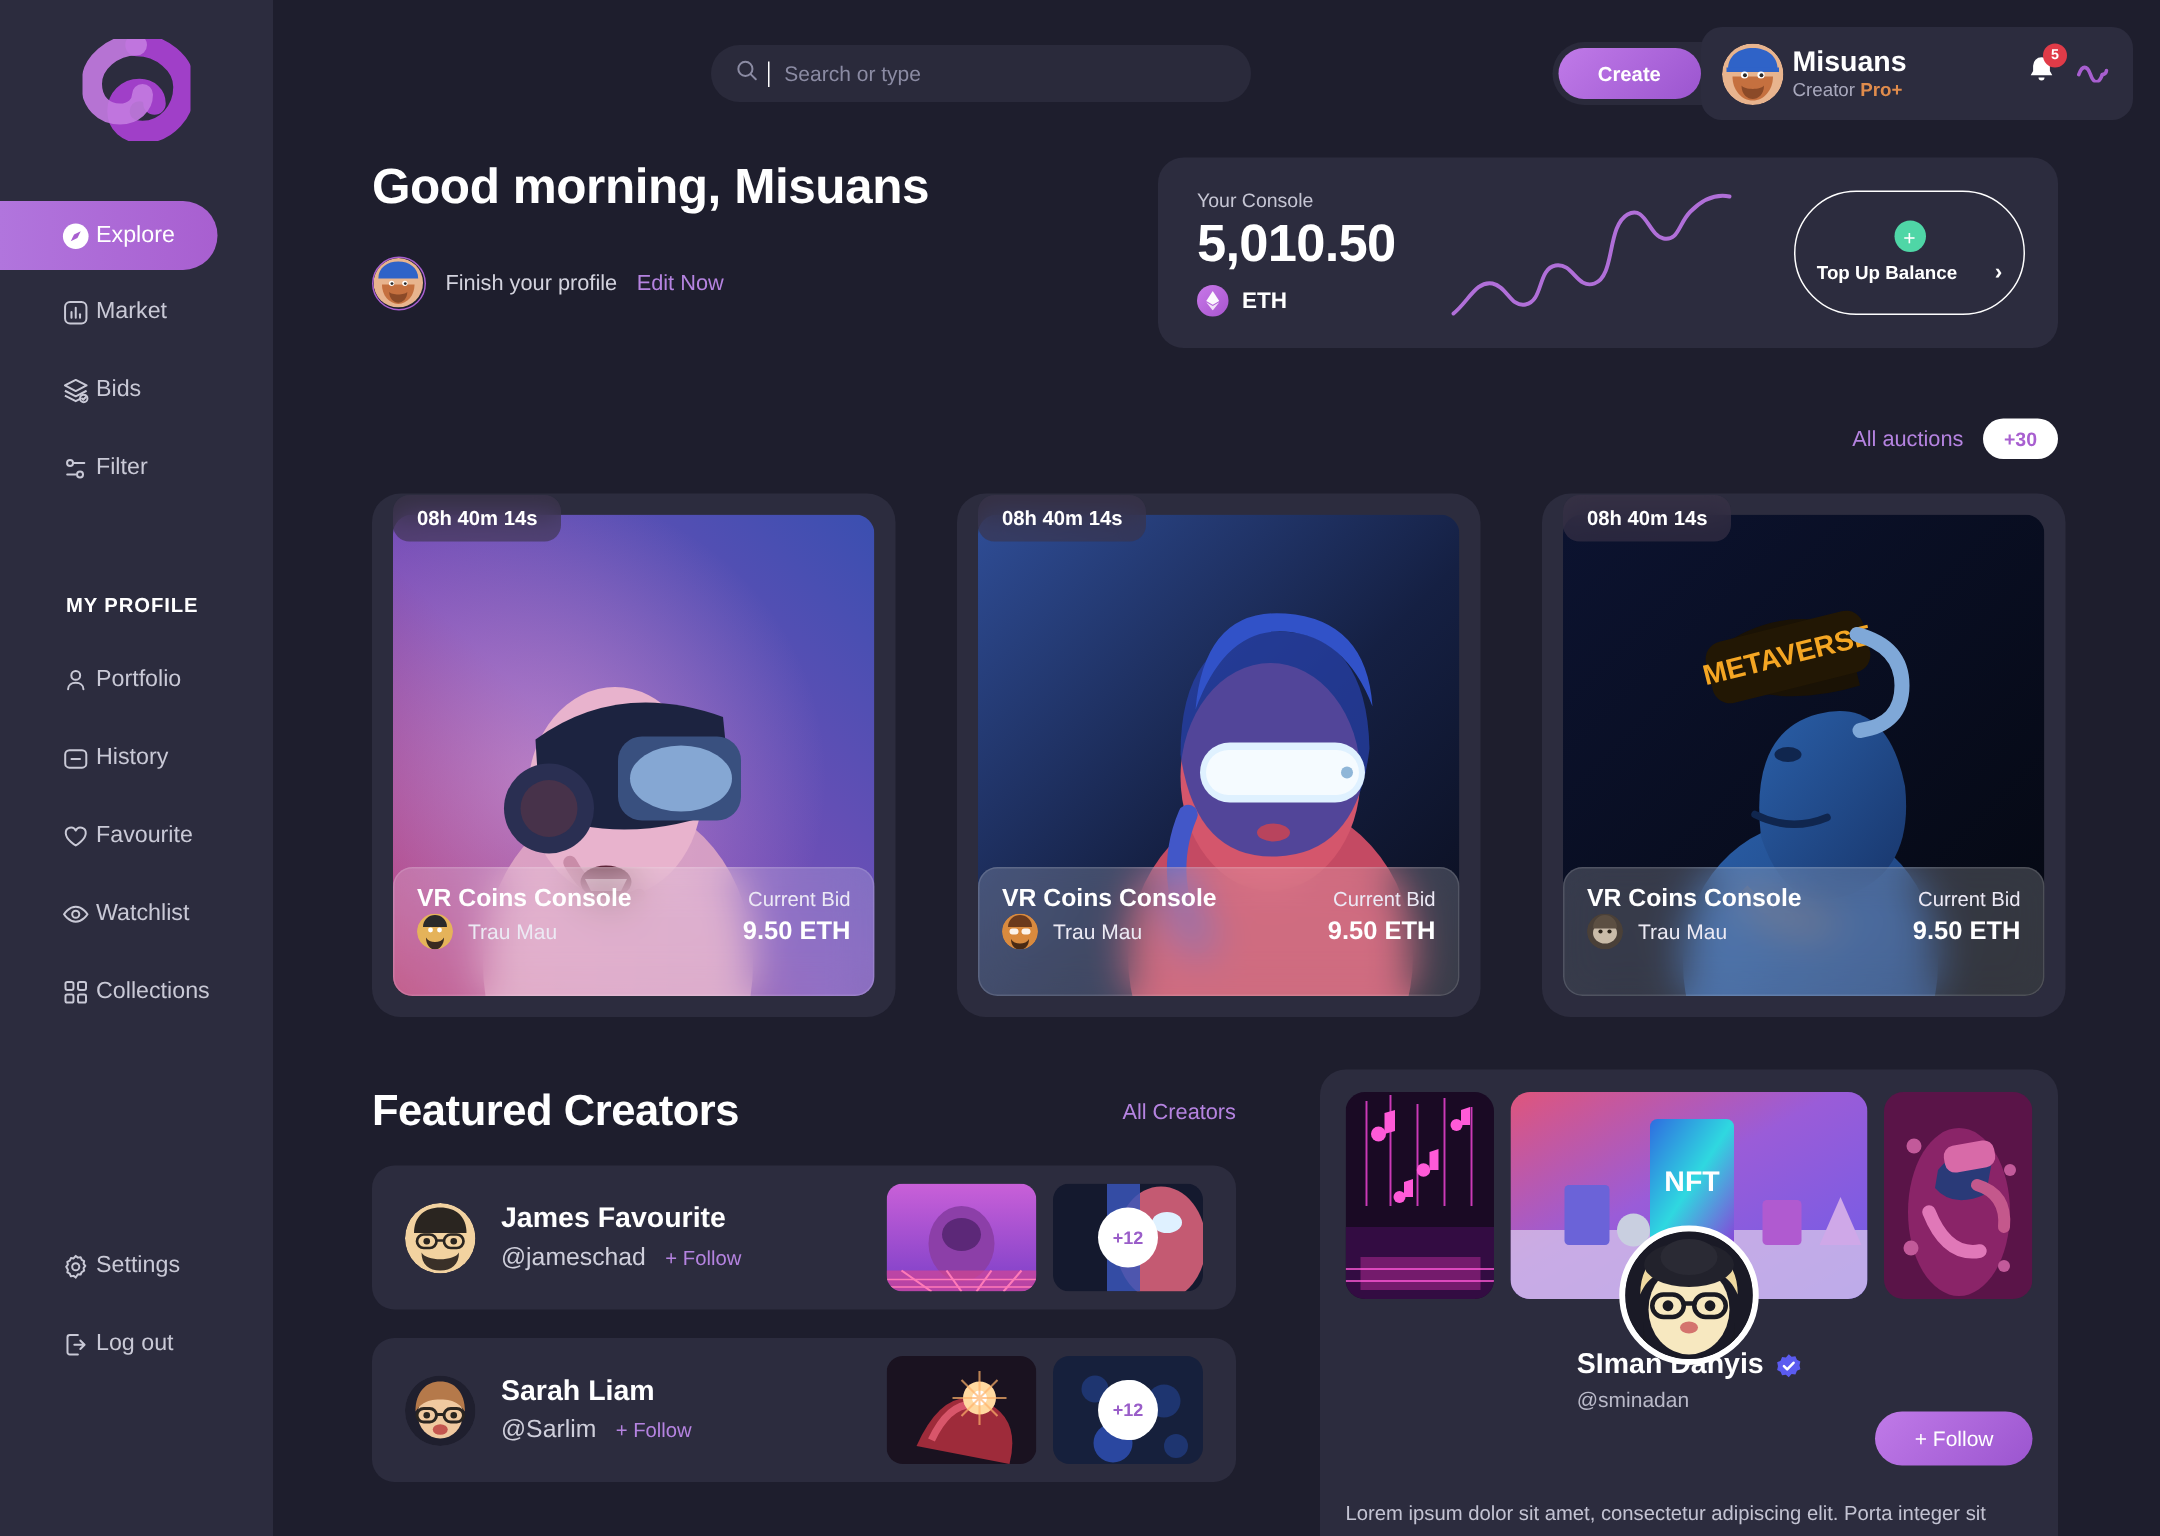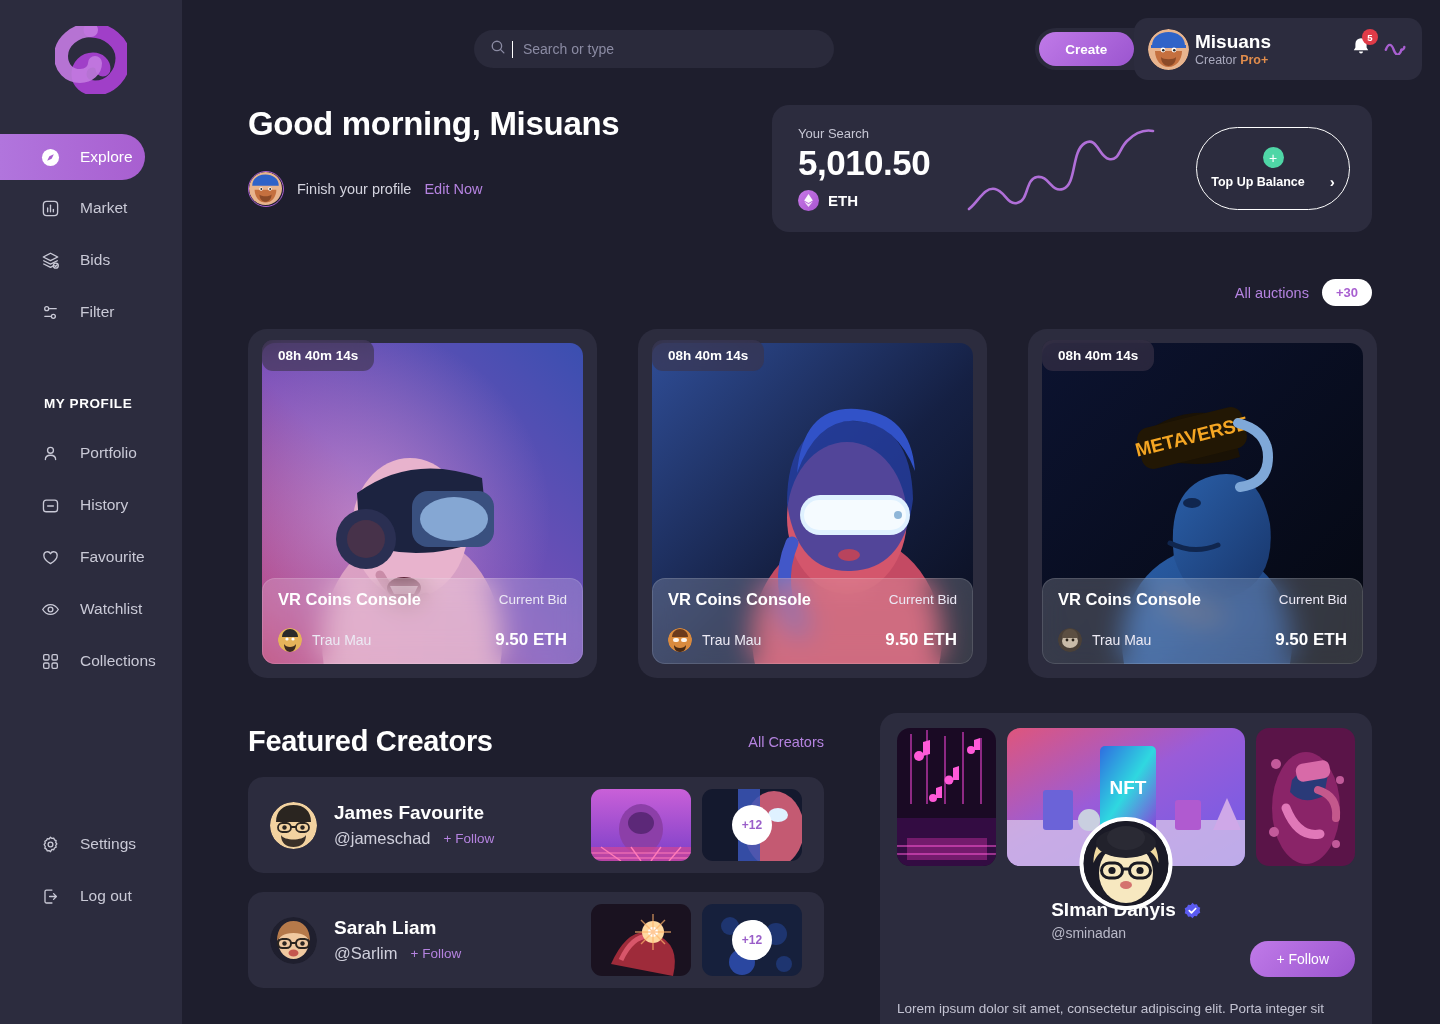--- a/index.html
+++ b/index.html
@@ -14,21 +14,21 @@
   
   .sidebar {
     width:182px; flex:0 0 182px; height:1024px;
     background:#2c2c3e; position:relative;
     display:flex; flex-direction:column;
   }
   .logo-wrap { height:120px; display:flex; align-items:center; justify-content:center; }
   .logo { width:72px; height:68px; position:relative; }
   .nav-group { margin-top:10px; }
   .nav-item {
-    display:flex; align-items:center; gap:20px;
+    display:flex; align-items:center; gap:4px;
     height:48px; padding-left:40px; margin:4px 0;
     color:#c9c9d6; font-size:15.5px; cursor:pointer;
     border-radius:0 24px 24px 0;
     text-align:center;
   }
   .nav-item .lbl { line-height:1; }
   .nav-item.active {
     background:linear-gradient(90deg,#b175dd 0%,#a85fd0 100%);
     color:#fff; font-weight:400;
     width:145px; border-radius:0 26px 26px 0;
@@ -131,31 +131,31 @@
   }
 
   
   .cards { display:flex; gap:41px; margin-top:23px; }
   .card {
     width:349px; height:349px; background:#2c2c3e; border-radius:19px;
     padding:14px; position:relative; cursor:pointer;
   }
   .card-img { width:100%; height:100%; border-radius:13px; position:relative; overflow:hidden; }
   .timer {
-    position:absolute; left:14px; top:11px; z-index:4;
+    position:absolute; left:14px; top:1px; z-index:4;
     background:rgba(60,52,72,.62); backdrop-filter:blur(9px);
     padding:8px 16px; border-radius:11px; font-size:13.5px; font-weight:bold;
   }
   .card-foot {
     position:absolute; left:14px; right:14px; bottom:14px; height:86px;
     border-radius:13px; backdrop-filter:blur(14px);
     background:rgba(255,255,255,.19);
     border:1px solid rgba(255,255,255,.13);
     padding:11px 15px; z-index:3;
-    display:flex; flex-direction:column; justify-content:space-between;
+    display:flex; flex-direction:column; justify-content:flex-start;
   }
   .cf-row { display:flex; align-items:center; }
   .cf-title { font-size:16.5px; font-weight:bold; }
   .cf-sub { margin-left:auto; font-size:13.5px; color:#ece9f5; }
   .cf-creator { display:flex; align-items:center; gap:10px; }
   .cf-creator span { font-size:14px; color:#eceaf4; }
   .cf-price { margin-left:auto; font-size:17px; font-weight:bold; }
 
   
   .bottom { display:flex; gap:56px; margin-top:35px; }
@@ -408,21 +408,21 @@
                 <path d="M13 28c2 3 13 3 15 0 0 6-4 9-7.5 9S13 34 13 28z" fill="#8b4a28"></path>
               </svg>
             </div>
             <span class="txt">Finish your profile</span>
             <span class="edit">Edit Now</span>
           </div>
         </div>
 
         <div class="balance">
           <div>
-            <div class="bal-label">Your Search</div>
+            <div class="bal-label">Your Console</div>
             <div class="bal-amt">5,010.50</div>
             <div class="bal-eth">
               <span class="eth-dot">
                 <svg width="9" height="13" viewBox="0 0 10 15" fill="#fff">
                     <path d="M5 0 0 7.6 5 10.5 10 7.6z" opacity=".95"></path>
                     <path d="M5 11.6 0 8.7 5 15l5-6.3z" opacity=".8"></path>
                   </svg>
               </span>
               <span>ETH</span>
             </div>

